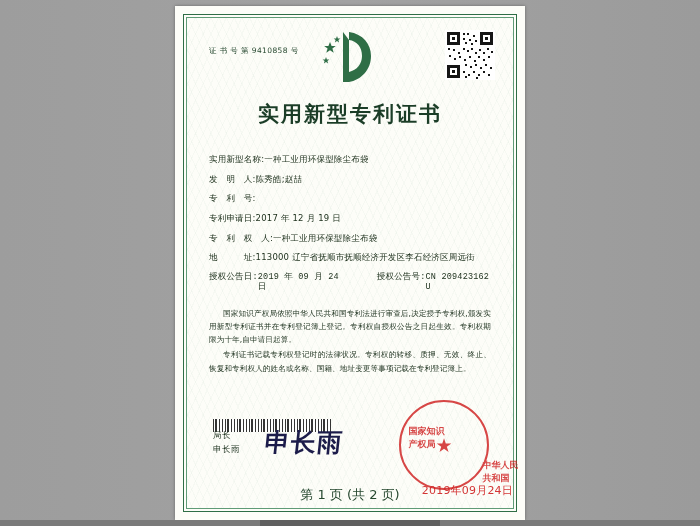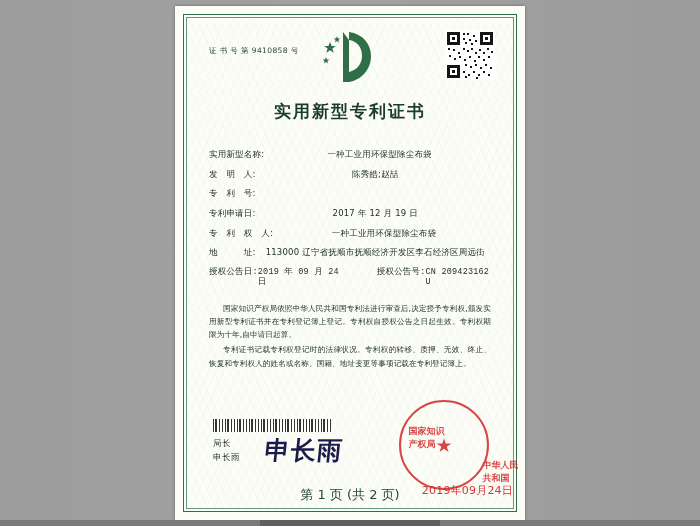--- a/index.html
+++ b/index.html
@@ -88,21 +88,21 @@
   .qr-wrap {
     position: absolute;
     right: 0px;
     top: 2px;
     width: 50px;
     height: 50px;
   }
   .title {
     margin-top: 6px;
     text-align: center;
-    font-size: 17px;
+    font-size: 21px;
     font-weight: bold;
     letter-spacing: 2px;
     color: #1b3d27;
     font-family: Liberation Serif, serif;
   }
   .fields {
     margin-top: 26px;
     padding-left: 4px;
   }
   .field {
@@ -115,21 +115,20 @@
     letter-spacing: 0.2px;
   }
   .field .k {
     flex: 0 0 auto;
     white-space: nowrap;
   }
   .field .v {
     flex: 1 1 auto;
     white-space: nowrap;
     overflow: hidden;
-    text-align: center;
   }
   .field.two-col {
     justify-content: flex-start;
     font-family: Liberation Mono, monospace;
   }
   .field .k2 {
     margin-left: 30px;
     white-space: nowrap;
   }
   .para {
@@ -154,21 +153,21 @@
     height: 13px;
     background-image: repeating-linear-gradient(90deg,
       #111 0 1px, #fff 1px 2px, #111 2px 4px, #fff 4px 6px,
       #111 6px 7px, #fff 7px 9px, #111 9px 10px, #fff 10px 12px);
     opacity: 0.85;
   }
   
   .sig-area {
     position: absolute;
     left: 38px;
-    bottom: 36px;
+    bottom: 44px;
     right: 30px;
     height: 52px;
   }
   .sig-labels {
     position: absolute;
     left: 0;
     top: 4px;
     font-size: 8.5px;
     color: #1f3320;
     line-height: 1.7;

